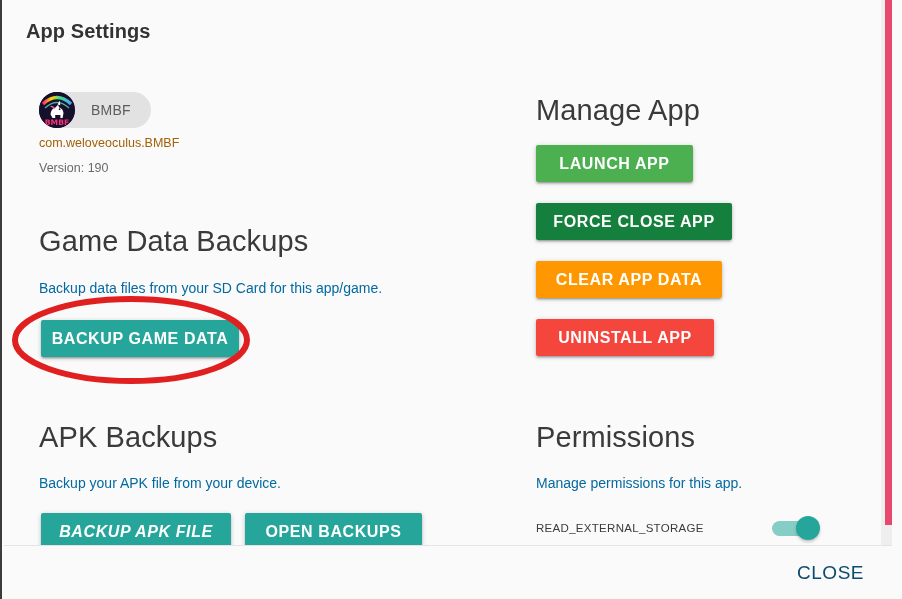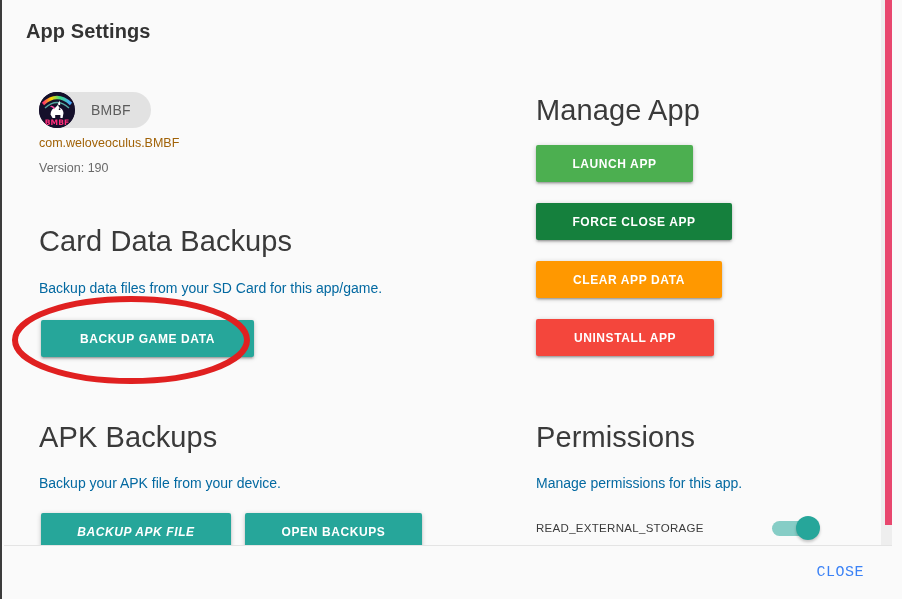--- a/index.html
+++ b/index.html
@@ -146,38 +146,38 @@
   
   .mat-button {
     position: absolute;
     display: inline-flex;
     align-items: center;
     justify-content: center;
     border: none;
     border-radius: 2px;
     color: #ffffff;
     font-family: "Liberation Sans", sans-serif;
-    font-size: 12px;
+    font-size: 16px;
     font-weight: bold;
     letter-spacing: 0.6px;
     cursor: pointer;
     box-shadow: 0 2px 2px 0 rgba(0,0,0,0.14),
                 0 3px 1px -2px rgba(0,0,0,0.12),
                 0 1px 5px 0 rgba(0,0,0,0.20);
     box-sizing: border-box;
     white-space: nowrap;
     padding: 0 16px;
     height: 37px;
   }
   .btn-teal   { background: #26a69a; }
   .btn-green  { background: #4caf50; }
   .btn-orange { background: #ff9800; }
   .btn-red    { background: #f4463c; }
 
-  #btn-backup-game-data { left: 37px;  top: 320px; width: 213px; }
+  #btn-backup-game-data { left: 37px;  top: 320px; width: 198px; }
   #btn-backup-apk       { left: 37px;  top: 513px; width: 190px; font-style: italic; }
   #btn-open-backups     { left: 241px; top: 513px; width: 177px; }
 
   #btn-launch-app       { left: 532px; top: 145px; width: 157px; }
   #btn-force-close      { left: 532px; top: 203px; width: 196px; }
   #btn-clear-app-data   { left: 532px; top: 261px; width: 186px; }
   #btn-uninstall-app    { left: 532px; top: 319px; width: 178px; }
 
   
   .perm-row {
@@ -235,23 +235,23 @@
     background: #fafafa;
     display: flex;
     align-items: center;
     justify-content: flex-end;
     padding-right: 22px;
     box-sizing: border-box;
   }
   .close-button {
     background: transparent;
     border: none;
-    font-family: Liberation Mono, monospace;
-    font-size: 15px;
-    color: #3b82f6;
+    font-family: Liberation Sans, sans-serif;
+    font-size: 19px;
+    color: #0c4a6e;
     letter-spacing: 0.5px;
     cursor: pointer;
     padding: 8px 6px;
   }
 
   
   .scrollbar-track {
     position: absolute;
     right: 0;
     top: 0;
@@ -321,21 +321,21 @@
               <text x="18" y="33.4" font-family="DejaVu Sans, sans-serif" font-size="7.6" font-weight="bold" fill="#ff2d7a" text-anchor="middle">BMBF</text>
             </g>
           </svg>
         </div>
         <span class="chip-label">BMBF</span>
       </div>
 
       <div class="app-package">com.weloveoculus.BMBF</div>
       <div class="app-version">Version: 190</div>
 
-      <div class="section-heading" id="heading-game-data">Card Data Backups</div>
+      <div class="section-heading" id="heading-game-data">Game Data Backups</div>
       <div class="section-desc" id="desc-game-data">Backup data files from your SD Card for this app/game.</div>
       <button class="mat-button btn-teal" id="btn-backup-game-data" style="background: rgb(38, 166, 154);">BACKUP GAME DATA</button>
 
       <div class="section-heading" id="heading-apk">APK Backups</div>
       <div class="section-desc" id="desc-apk">Backup your APK file from your device.</div>
       <button class="mat-button btn-teal" id="btn-backup-apk" style="background: rgb(38, 166, 154);">BACKUP APK FILE</button>
       <button class="mat-button btn-teal" id="btn-open-backups" style="background: rgb(38, 166, 154);">OPEN BACKUPS</button>
 
       <div class="section-heading" id="heading-manage">Manage App</div>
       <button class="mat-button btn-green" id="btn-launch-app" style="background: rgb(76, 175, 80);">LAUNCH APP</button>

